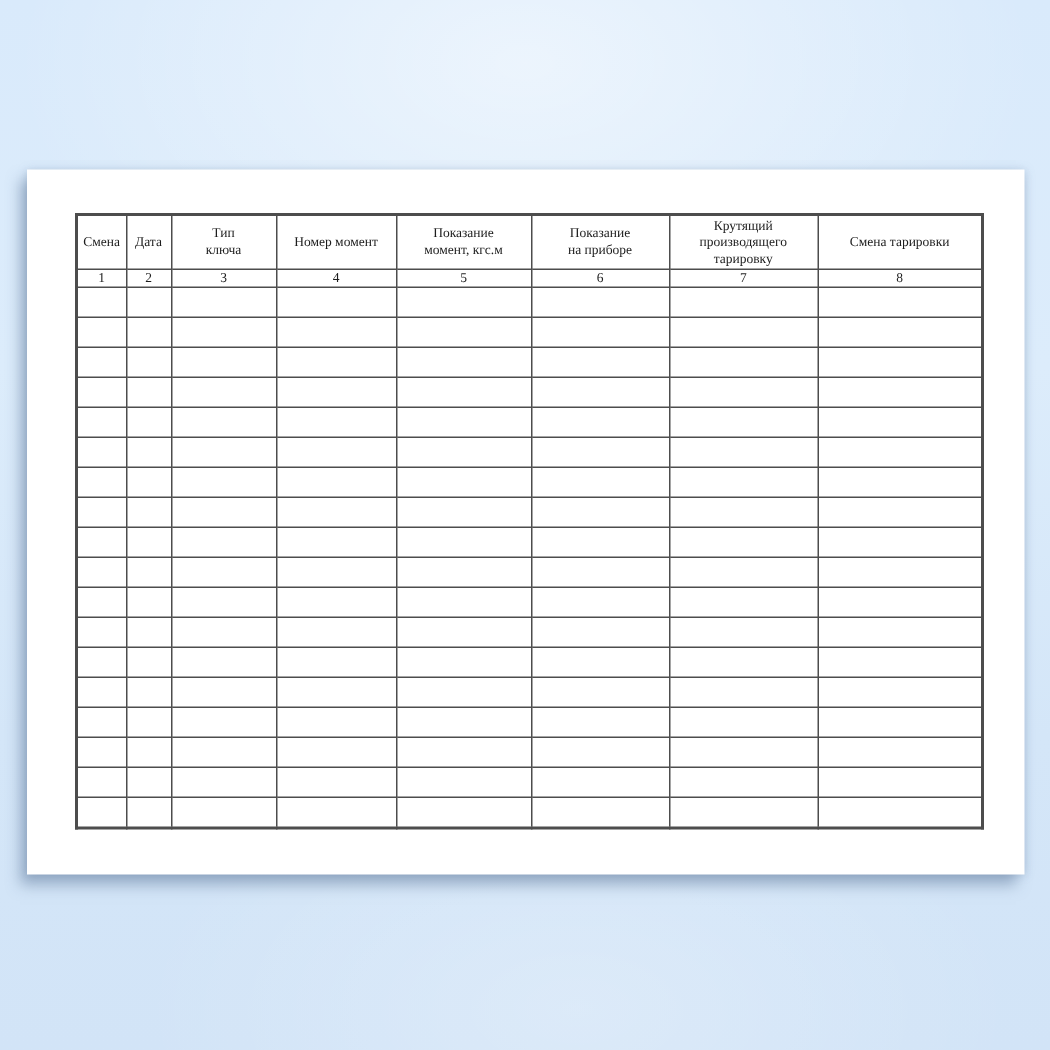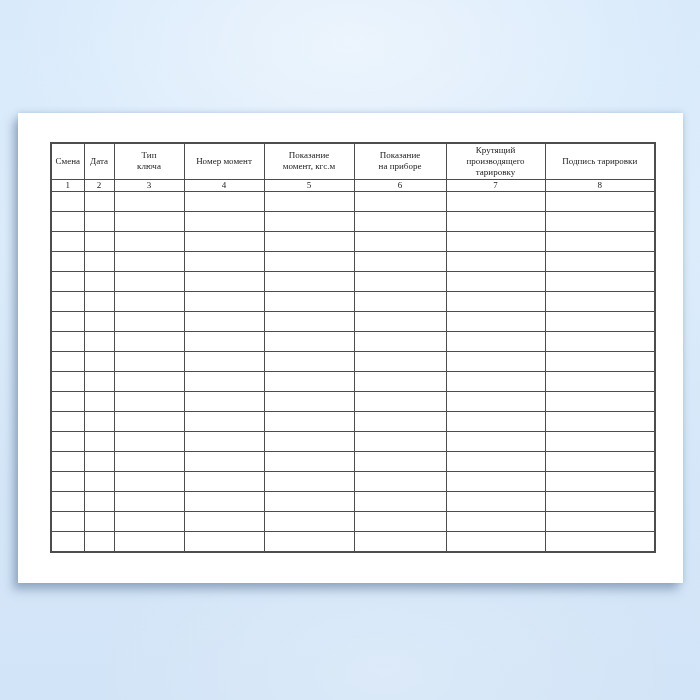--- a/index.html
+++ b/index.html
@@ -103,21 +103,21 @@
           <th>Тип
 ключа</th>
           <th>Номер момент</th>
           <th>Показание
 момент, кгс.м</th>
           <th>Показание
 на приборе</th>
           <th>Крутящий
 производящего
 тарировку</th>
-          <th>Подпись тарировки</th>
+          <th>Смена тарировки</th>
         </tr>
         <tr class="num-row">
           <td>1</td>
           <td>2</td>
           <td>3</td>
           <td>4</td>
           <td>5</td>
           <td>6</td>
           <td>7</td>
           <td>8</td>

